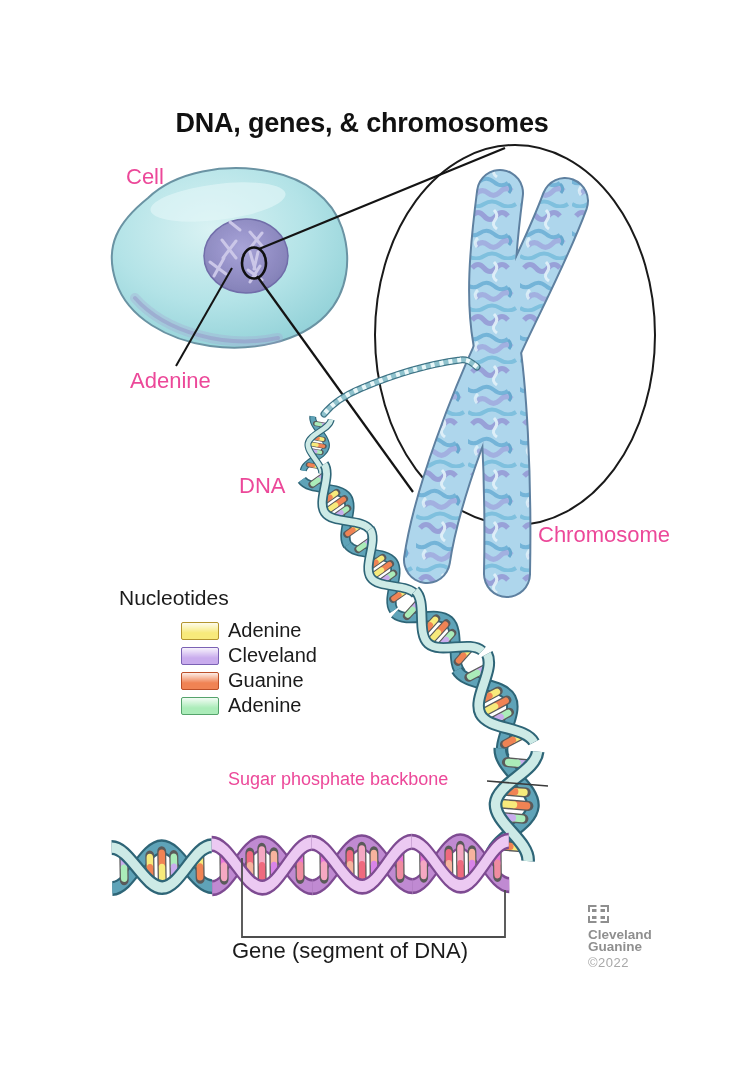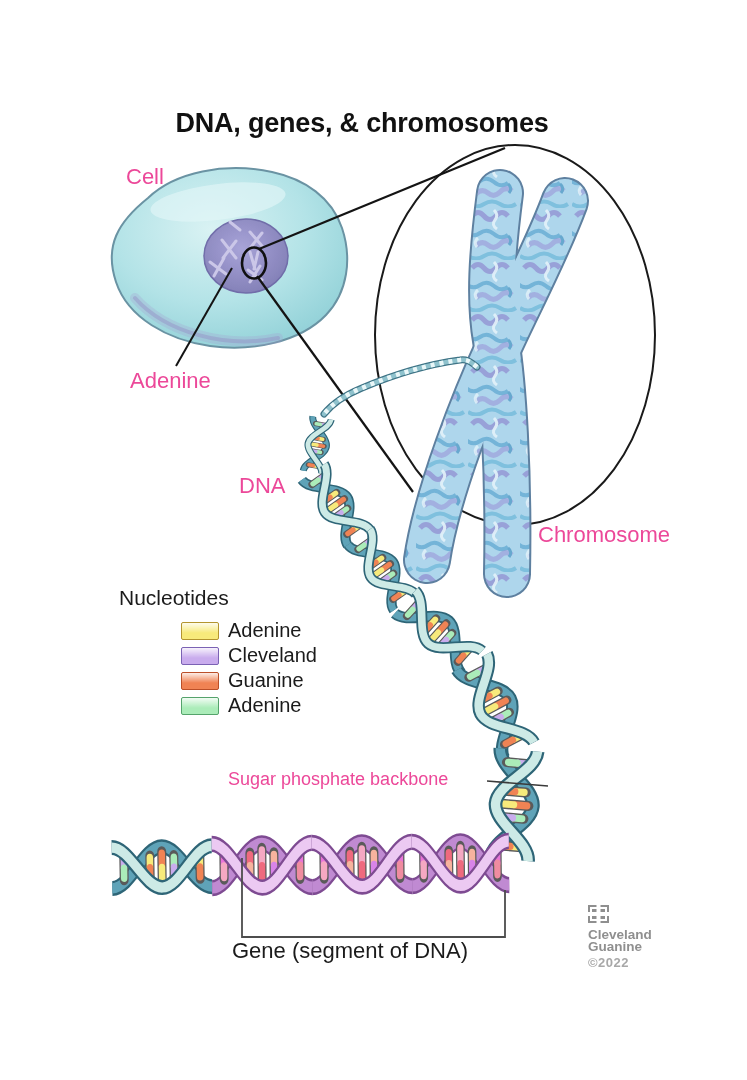--- a/index.html
+++ b/index.html
@@ -23,21 +23,21 @@
     flex:0 0 auto;
   }
   .legend-label{font-size:20px;margin-left:9px;}
   .sugar{font-size:18px;}
   .gene{position:absolute;left:232px;top:938px;width:283px;text-align:left;font-size:22px;}
   .credit{
     position:absolute;left:588px;top:905px;width:82px;text-align:left;
     color:#8f8f8f;font-size:13.5px;font-weight:bold;line-height:12px;
   }
   .credit .mark{display:inline-block;margin-bottom:4px;}
-  .credit .year{margin-top:4px;color:#a8a8a8;font-weight:bold;font-size:13px;letter-spacing:.5px;}
+  .credit .year{margin-top:4px;color:#a8a8a8;font-weight:normal;font-size:13px;letter-spacing:.5px;}
 </style>
 </head>
 <body>
 
 <div class="poster">
 
   <svg class="artwork" width="747" height="1080" viewBox="0 0 747 1080">
     <defs>
       <radialGradient id="cellGrad" cx="42%" cy="34%" r="75%">
         <stop offset="0%" stop-color="#d9f2f3"></stop>

